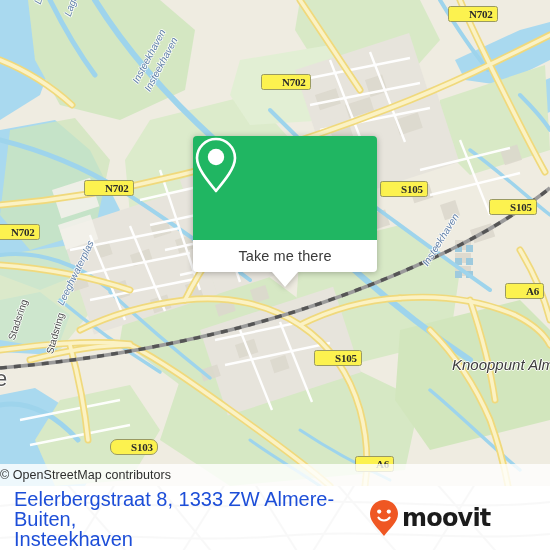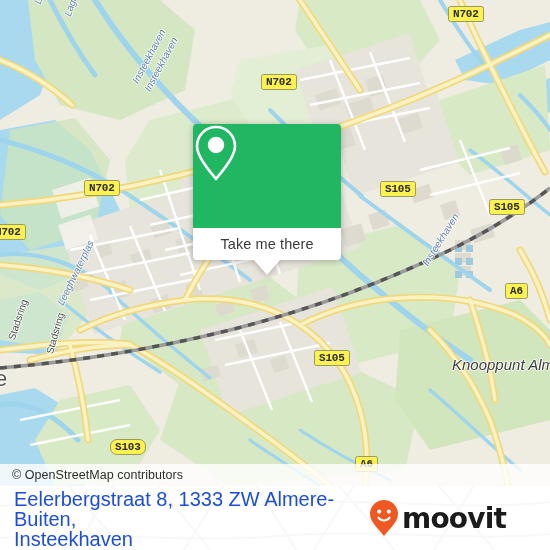--- a/index.html
+++ b/index.html
@@ -20,26 +20,26 @@
   }
   #map svg { position: absolute; left: 0; top: 0; display: block; }
 
   
   .shield {
     position: absolute;
     background: #fcf24f;
     border: 1.3px solid #9a9a62;
     border-radius: 2.5px;
     color: #2b2b2b;
-    font-family: Liberation Mono, monospace;
+    font-family: Liberation Serif, serif;
     font-weight: bold;
     font-size: 11px;
     line-height: 14px;
     height: 16px;
-    padding: 0 4px 0 4px;
+    padding: 0 4px 0 20px;
     letter-spacing: -0.2px;
     white-space: nowrap;
     display: flex; align-items: center; justify-content: center;
   }
 
   
   .mlabel {
     position: absolute;
     color: #4b4b4b;
     font-family: "Liberation Sans", sans-serif;
@@ -52,31 +52,30 @@
   .mlabel.water { color: #5f7fa8; font-style: italic; }
   .mlabel.big   { font-size: 15px; color: #3c3c3c; font-style: italic; }
   .mlabel.city  { font-size: 22px; color: #555; }
 
   
   #attrib {
     position: absolute; left: 0; bottom: 0;
     width: 550px; height: 22px;
     background: rgba(255,255,255,0.80);
     display: flex; align-items: center;
-    padding-left: 12px;
     font-size: 12.5px;
     color: #2e2e2e;
     letter-spacing: .05px;
   }
 
   
   #callout {
     position: absolute;
-    left: 193px; top: 124px;
-    width: 148px;
+    left: 193px; top: 136px;
+    width: 184px;
     filter: drop-shadow(0 1px 3px rgba(0,0,0,.28));
   }
   #callout-top {
     background: #20b662;
     height: 104px;
     border-radius: 4px 4px 0 0;
     display: flex; align-items: center; justify-content: center;
   }
   #callout-bottom {
     background: #ffffff;
@@ -119,21 +118,21 @@
     flex: 1;
     font-size: 20px;
     line-height: 20px;
     color: #1d4ed8;
     max-width: 355px;
     padding-top: 2px;
   }
   #logo { display: flex; align-items: center; gap: 3px; margin-right: 4px; }
   #logo-word {
     font-family: "DejaVu Sans", sans-serif;
-    font-size: 28px;
+    font-size: 24px;
     font-weight: bold;
     color: #1b1b1b;
     letter-spacing: -0.8px;
     line-height: 31px;
   }
 </style>
 </head>
 <body>
 
 <div id="app">

